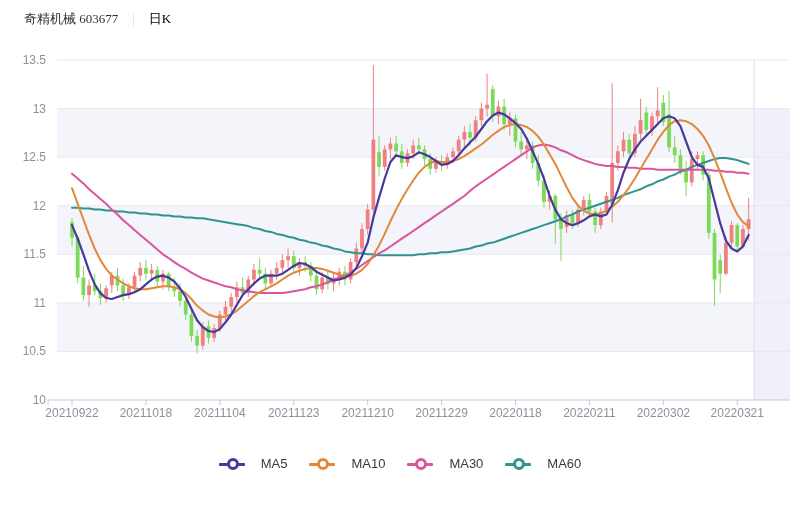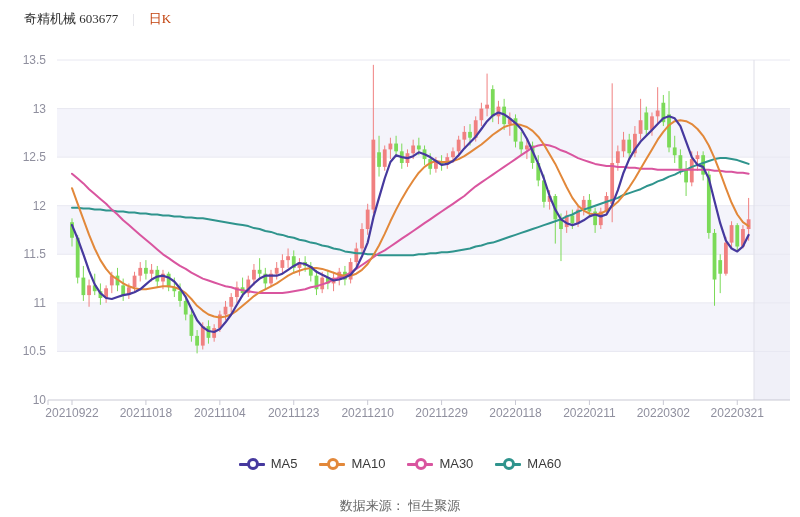--- a/index.html
+++ b/index.html
@@ -2,26 +2,26 @@
 <html><head>
 <meta charset="utf-8">
 <style>
   html,body{margin:0;padding:0;background:#fff;}
   .page{position:relative;width:800px;height:517px;background:#fff;overflow:hidden;
         font-family:"Liberation Sans", sans-serif;}
   .hdr{position:absolute;top:8px;left:16px;width:100%;height:24px;font-size:13px;color:#333;font-family:Liberation Serif, serif;}
   .hdr-left{position:absolute;left:8px;top:2px;display:flex;align-items:center;gap:14px;}
   .hdr-title{color:#2f2f2f;}
   .hdr-div{color:#d9d9e0;}
-  .hdr-period{color:#c2410c;}
+  .hdr-period{color:#000000;}
   .hdr-right{position:absolute;right:7px;top:2px;color:#333;}
   svg.chart{position:absolute;left:0;top:0;}
   .legend{position:absolute;left:0;top:456px;width:100%;display:flex;justify-content:center;
           align-items:center;gap:22px;}
-  .legend-item{display:flex;align-items:center;gap:6px;cursor:pointer;}
+  .legend-item{display:flex;align-items:center;gap:16px;cursor:pointer;}
   .lg-marker{position:relative;width:26px;height:12px;display:inline-block;}
   .lg-line{position:absolute;left:0;top:5px;width:26px;height:3px;border-radius:1px;}
   .lg-ring{position:absolute;left:8px;top:0;width:6px;height:6px;border:3px solid #000;
            border-radius:50%;background:#fff;}
   .lg-label{font-size:13px;color:#3a3a3a;}
   .source{position:absolute;left:0;top:497px;width:100%;text-align:center;
           font-size:13px;color:#666;}
 </style>
 </head>
 <body>
@@ -353,15 +353,14 @@
     </div>
     <div class="legend-item">
       <span class="lg-marker">
           <span class="lg-line" style="background: rgb(47, 148, 141);"></span>
           <span class="lg-ring" style="border-color: rgb(47, 148, 141);"></span>
         </span>
       <span class="lg-label">MA60</span>
     </div>
   </div>
 
-  <div class="source">数据来源： 恒生聚源</div>
 
 </div>
 
 </body></html>

